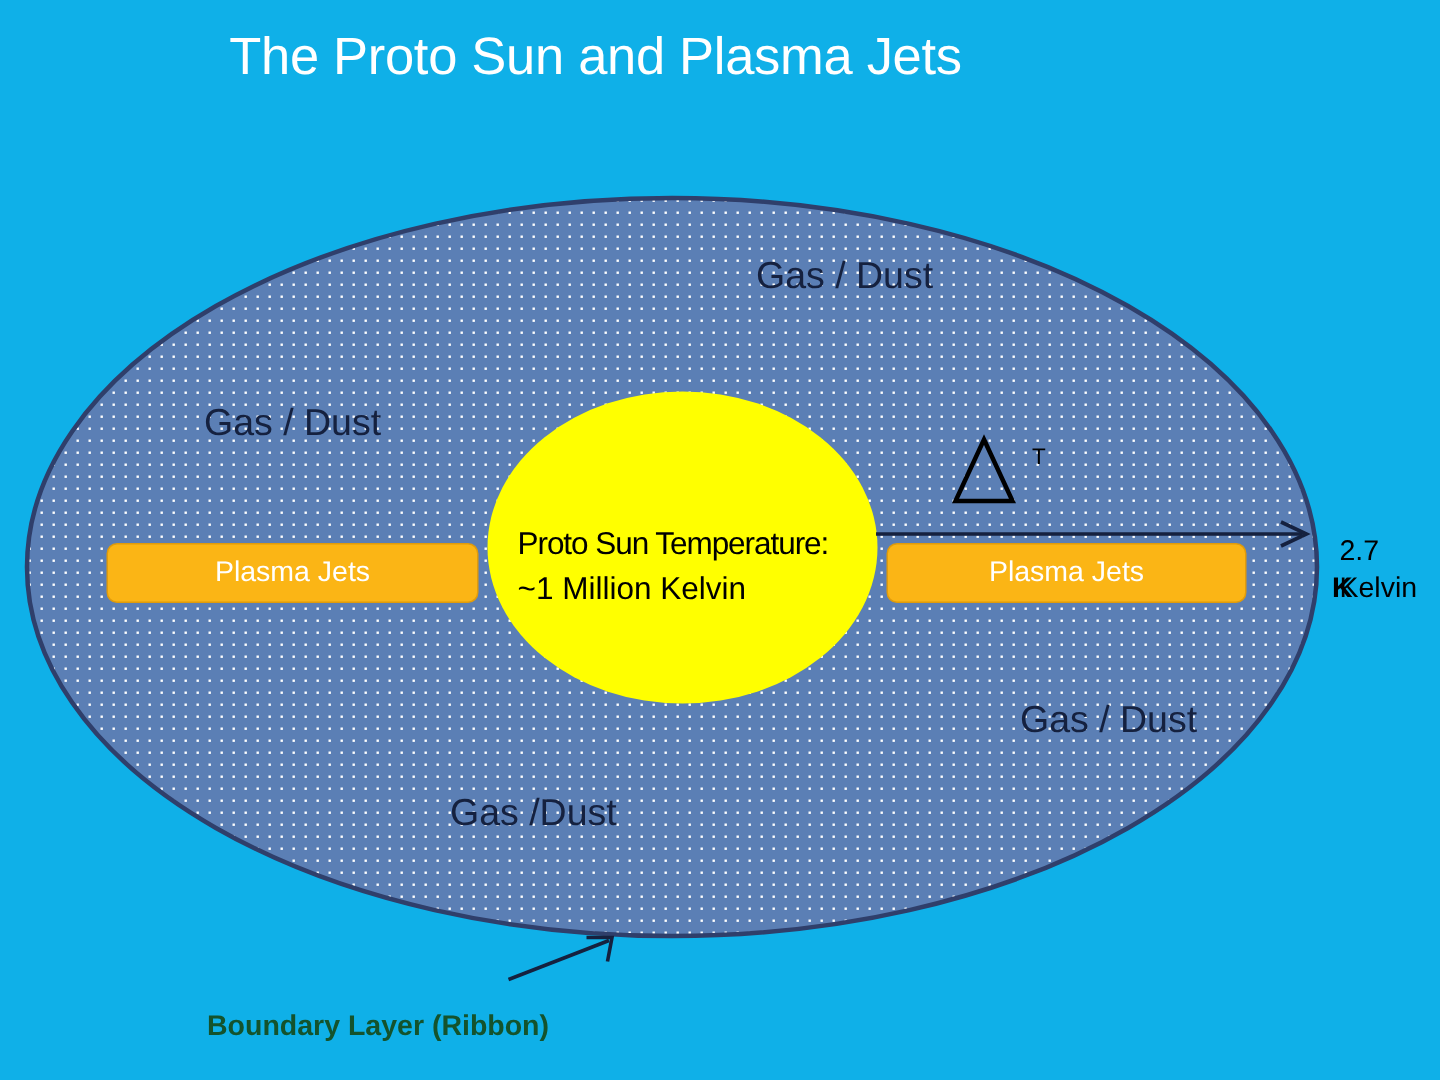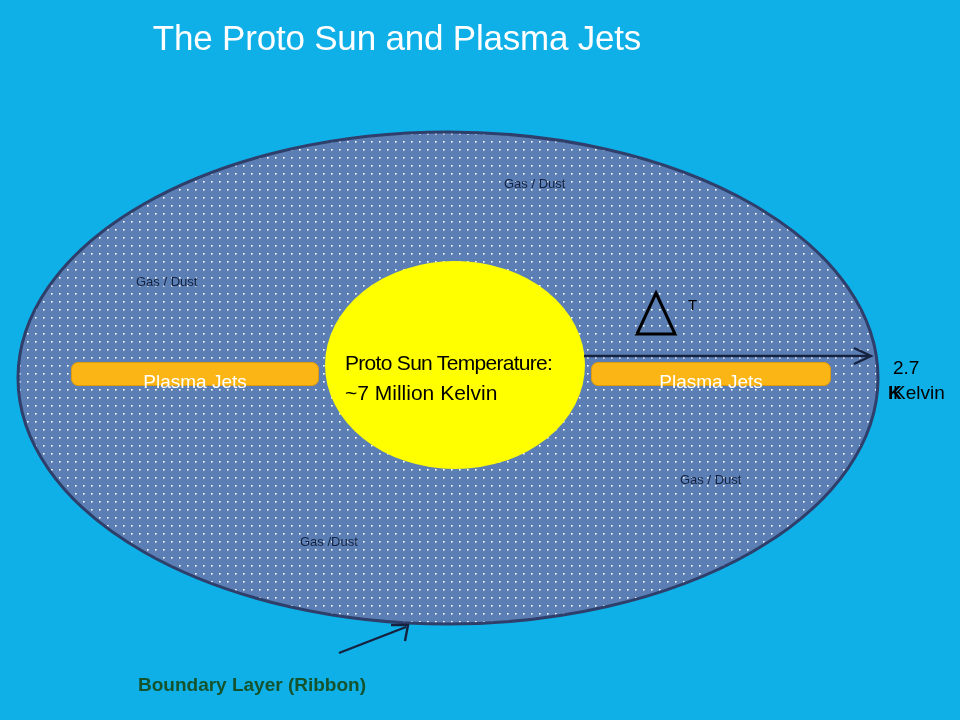--- a/index.html
+++ b/index.html
@@ -49,21 +49,21 @@
     display: block;
     width: 100%;
     height: 100%;
     overflow: visible;
   }
 
   
   .gas-label {
     position: absolute;
     color: #15213f;
-    font-size: 13px;
+    font-size: 25px;
     line-height: 24px;
     white-space: nowrap;
   }
   #gas-label-top    { left: 504px; top: 172px; }
   #gas-label-left   { left: 136px; top: 270px; }
   #gas-label-right  { left: 680px; top: 468px; }
   #gas-label-bottom { left: 300px; top: 530px; text-align: center; }
 
   
   #proto-sun {
@@ -84,21 +84,21 @@
     font-size: 21px;
     line-height: 30px;
     letter-spacing: -0.7px;
     white-space: nowrap;
   }
   #proto-sun-text .line2 { letter-spacing: 0px; }
 
   
   .jet-box {
     position: absolute;
-    height: 24px;
+    height: 40px;
     background: #fbb515;
     border: 1px solid #e09b0b;
     border-radius: 7px;
     color: #ffffff;
     font-size: 19px;
     line-height: 38px;
     text-align: center;
     white-space: nowrap;
     box-sizing: border-box;
   }
@@ -200,21 +200,21 @@
   <div class="gas-label" id="gas-label-bottom">Gas /Dust</div>
 
   <div class="jet-box" id="plasma-jets-left">Plasma Jets</div>
 
   <div id="proto-sun"></div>
 
   <div class="jet-box" id="plasma-jets-right">Plasma Jets</div>
 
   <div id="proto-sun-text">
     <div class="line1">Proto Sun Temperature:</div>
-    <div class="line2">~7 Million Kelvin</div>
+    <div class="line2">~1 Million Kelvin</div>
   </div>
 
   <div id="delta-t">
     <svg width="46" height="48" viewBox="0 0 46 48">
       <path d="M 22 3 L 41 44 L 3 44 Z" fill="none" stroke="#000000" stroke-width="3"></path>
     </svg>
     <span id="delta-t-label">T</span>
   </div>
 
   <div id="gradient-arrow">

